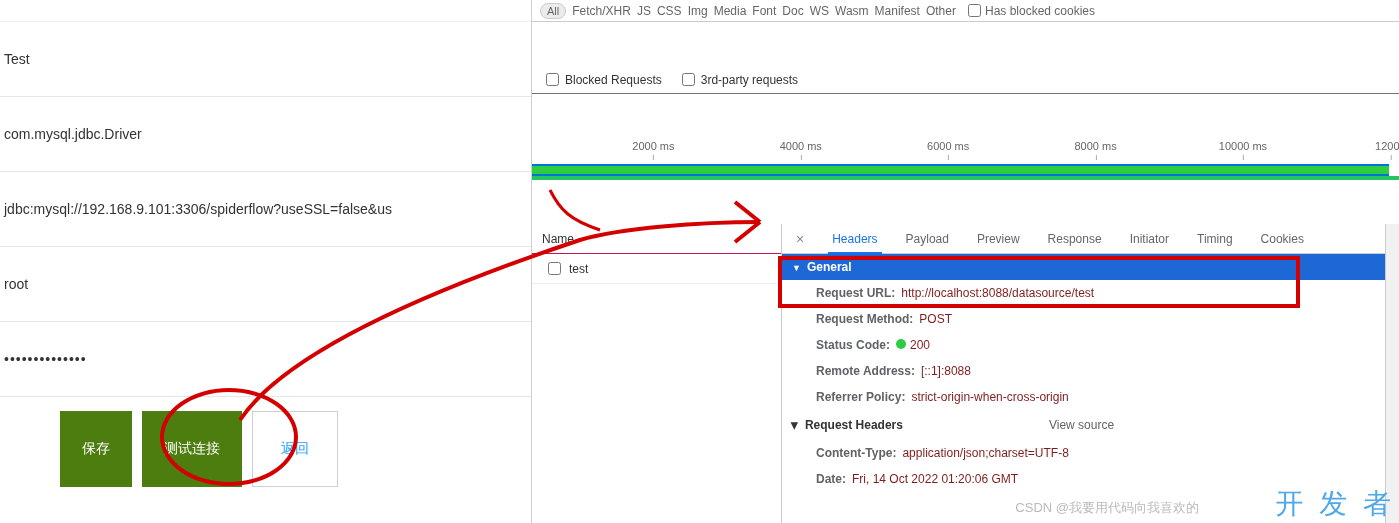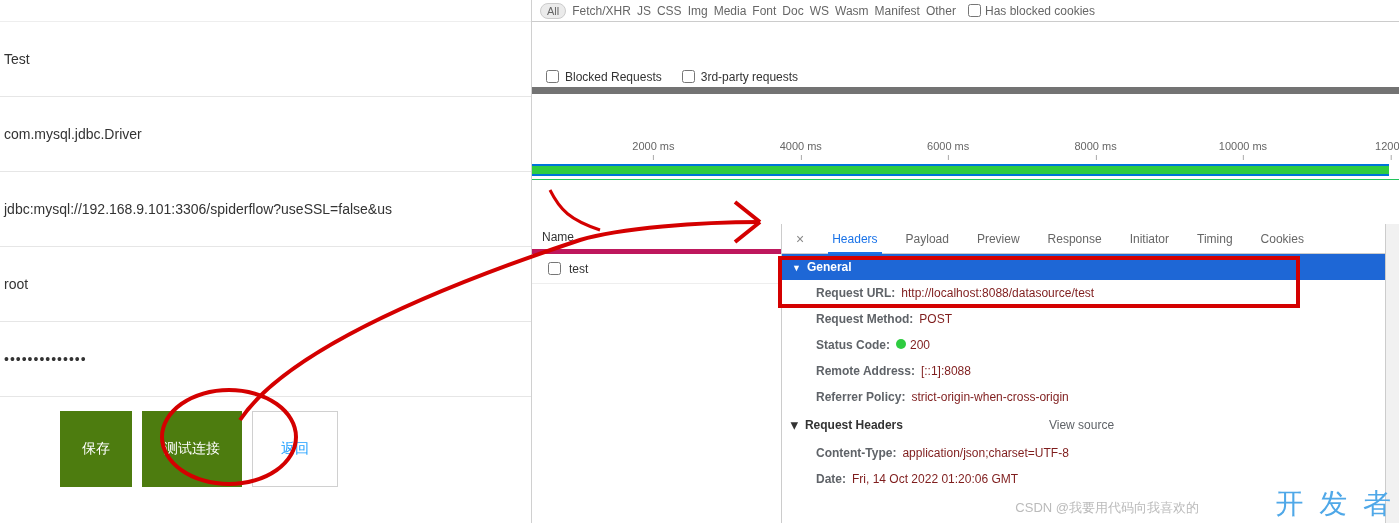--- a/index.html
+++ b/index.html
@@ -10,30 +10,30 @@
 .form-row { height: 75px; border-bottom: 1px solid #e6e6e6; display: flex; align-items: center; padding: 0 4px; font-size: 14px; color: #333; }
 .form-row.pwd { letter-spacing: 1px; }
 .button-row { display: flex; padding: 14px 60px; gap: 10px; }
 .btn { padding: 10px 22px; font-size: 14px; cursor: pointer; border: none; }
 .btn-primary { background: #4d7c0f; color: #fff; text-align: center; }
 .btn-outline { background: #fff; color: #1e9fff; border: 1px solid #d0d0d0; padding: 28px 28px; }
 .right-pane { flex: 1; display: flex; flex-direction: column; background: #fff; gap: 44px; }
 .filter-bar { height: 22px; border-bottom: 1px solid #ccc; display: flex; align-items: center; gap: 6px; padding: 0 8px; font-size: 12px; color: #666; white-space: nowrap; }
 .filter-pill { padding: 1px 6px; border: 1px solid #ccc; border-radius: 8px; font-size: 11px; }
 .filter-pill.active { background: #ebebeb; }
-.checkbox-row { height: 28px; display: flex; align-items: center; gap: 20px; padding: 0 14px; font-size: 12px; color: #333; border-bottom: 7px solid #737373; }
+.checkbox-row { height: 28px; display: flex; align-items: center; gap: 20px; padding: 0 14px; font-size: 12px; color: #333; border-bottom: 1px solid #737373; }
 .checkbox-row label { display: flex; align-items: center; gap: 6px; }
 .checkbox-row input { width: 13px; height: 13px; }
-.timeline-area { height: 42px; position: relative; border-bottom: 1px solid #22c55e; }
+.timeline-area { height: 42px; position: relative; border-bottom: 4px solid #22c55e; }
 .tick { position: absolute; top: 2px; font-size: 11px; color: #666; transform: translateX(-50%); }
 .tick::before { content:''; position:absolute; top:15px; left:50%; width:1px; height:5px; background:#aaa; }
 .waterfall-bar { position: absolute; top: 26px; left: 0; right: 10px; height: 12px; background: #2ecc40; border-top: 2px solid #0074d9; border-bottom: 2px solid #0074d9; }
 .devtools-body { flex: 1; display: flex; overflow: hidden; }
 .name-col { width: 250px; border-right: 1px solid #ccc; display: flex; flex-direction: column; }
-.name-header { height: 30px; border-bottom: 5px solid #be185d; display: flex; align-items: center; padding: 0 10px; font-size: 12px; color: #333; }
+.name-header { height: 30px; border-bottom: 1px solid #be185d; display: flex; align-items: center; padding: 0 10px; font-size: 12px; color: #333; }
 .name-row { height: 30px; display: flex; align-items: center; gap: 8px; padding: 0 16px; font-size: 12px; color: #333; border-bottom: 1px solid #eee; }
 .name-row input { width: 13px; height: 13px; }
 .detail-col { flex: 1; display: flex; flex-direction: column; position: relative; }
 .detail-tabs { height: 30px; border-bottom: 1px solid #ccc; display: flex; align-items: center; gap: 28px; padding: 0 14px; font-size: 12px; color: #666; }
 .detail-tabs .close { font-size: 14px; color: #888; cursor: pointer; }
 .detail-tabs span { cursor: pointer; }
 .detail-tabs .active { color: #1a73e8; position: relative; }
 .detail-tabs .active::after { content:''; position:absolute; bottom:-8px; left:-4px; right:-4px; height:2px; background:#1a73e8; }
 .detail-body { flex: 1; overflow-y: auto; padding: 0; font-size: 12px; }
 .section-head { background: #1e67d6; color: #fff; padding: 6px 10px; font-weight: bold; display: flex; align-items: flex-end; gap: 6px; }

